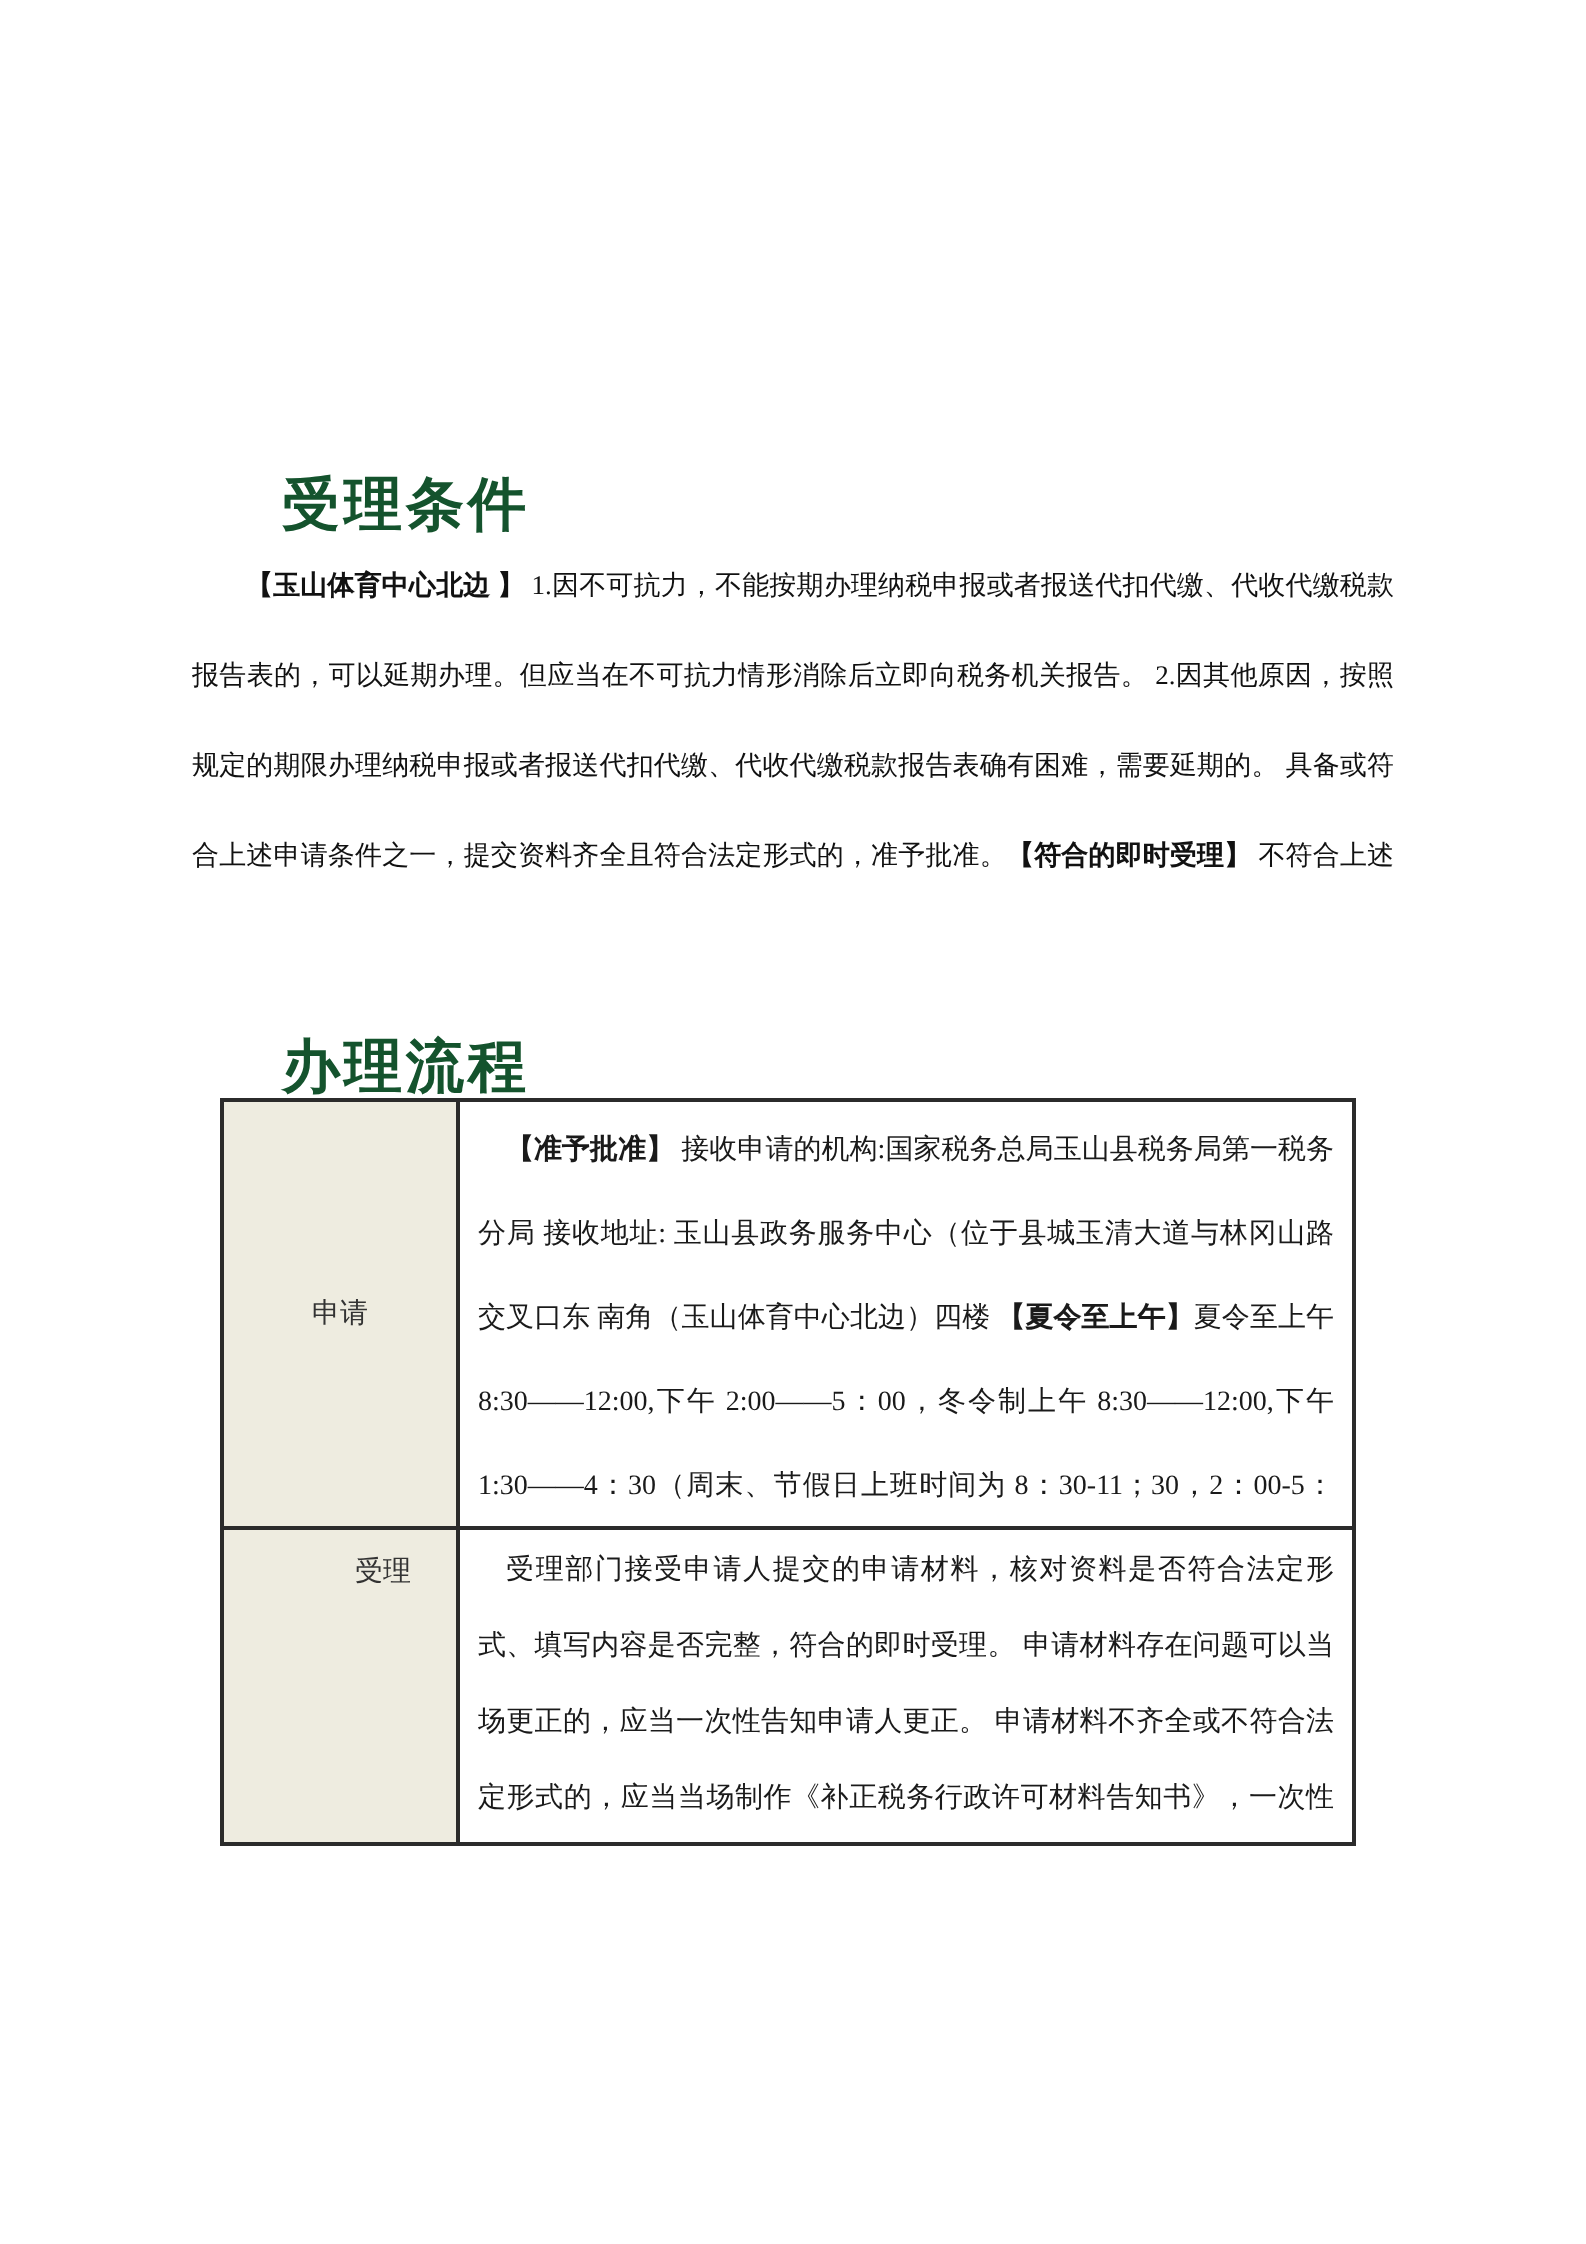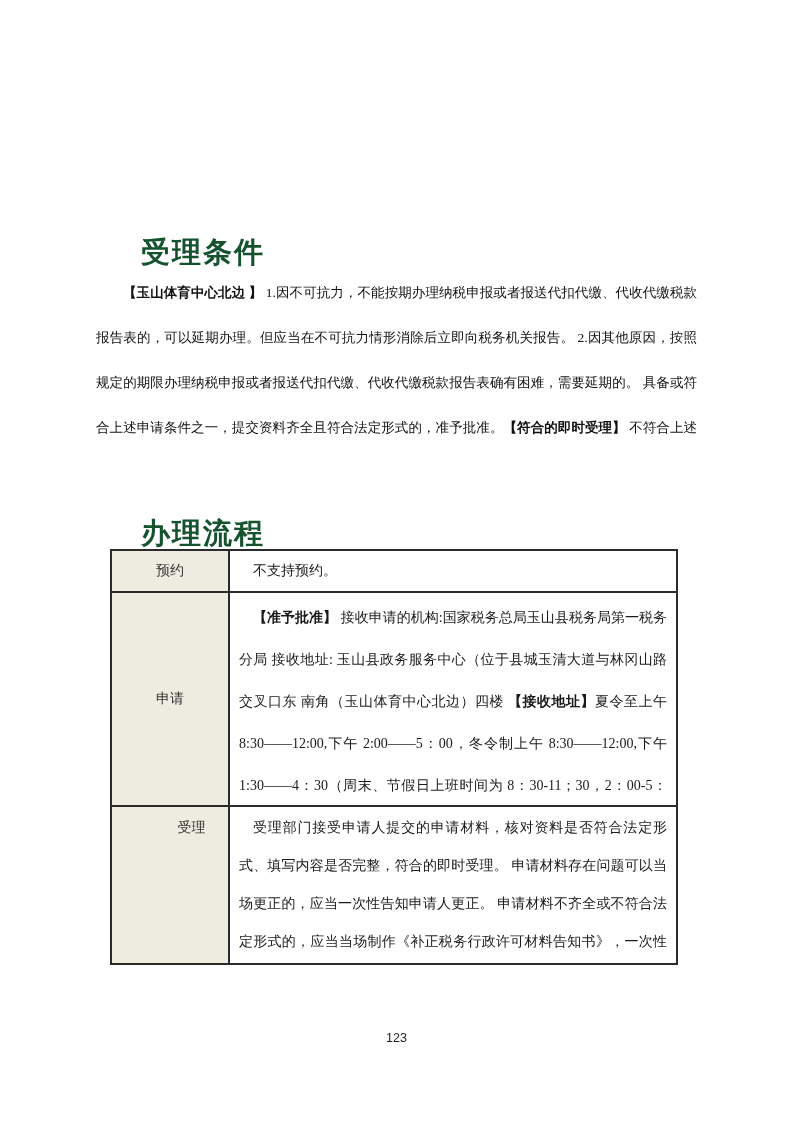--- a/index.html
+++ b/index.html
@@ -88,36 +88,29 @@
   <p class="para"><span class="seg-bold">【玉山体育中心北边 】</span><span> 1.因不可抗力，不能按期办理纳税申报或者报送代扣代缴、代收代缴税款报告表的，可以延期办理。但应当在不可抗力情形消除后立即向税务机关报告。 2.因其他原因，按照规定的期限办理纳税申报或者报送代扣代缴、代收代缴税款报告表确有困难，需要延期的。 具备或符合上述申请条件之一，提交资料齐全且符合法定形式的，准予批准。</span><span class="seg-bold">【符合的即时受理】</span><span> 不符合上述批准条件的，不予受理</span></p>
 
   <h1 class="heading heading-2">办理流程</h1>
 
   <table class="process-table">
     <colgroup>
         <col class="c1">
         <col class="c2">
       </colgroup>
     <tbody>
-      <tr class="row-1">
-        <td class="label-cell">预约</td>
-        <td class="content-cell">
-          <div class="cell-text"><span>不支持预约。</span></div>
-        </td>
-      </tr>
       <tr class="row-2">
         <td class="label-cell">申请</td>
         <td class="content-cell">
-          <div class="cell-text"><span class="seg-bold">【准予批准】</span><span> 接收申请的机构:国家税务总局玉山县税务局第一税务分局 接收地址: 玉山县政务服务中心（位于县城玉清大道与林冈山路交叉口东 南角（玉山体育中心北边）四楼 </span><span class="seg-bold">【接收地址】</span><span>夏令至上午 8:30——12:00,下午 2:00——5：00，冬令制上午 8:30——12:00,下午 1:30——4：30（周末、节假日上班时间为 8：30-11；30，2：00-5：00）</span></div>
+          <div class="cell-text"><span class="seg-bold">【准予批准】</span><span> 接收申请的机构:国家税务总局玉山县税务局第一税务分局 接收地址: 玉山县政务服务中心（位于县城玉清大道与林冈山路交叉口东 南角（玉山体育中心北边）四楼 </span><span class="seg-bold">【夏令至上午】</span><span>夏令至上午 8:30——12:00,下午 2:00——5：00，冬令制上午 8:30——12:00,下午 1:30——4：30（周末、节假日上班时间为 8：30-11；30，2：00-5：00）</span></div>
         </td>
       </tr>
       <tr class="row-3">
         <td class="label-cell">受理</td>
         <td class="content-cell">
           <div class="cell-text"><span>受理部门接受申请人提交的申请材料，核对资料是否符合法定形式、填写内容是否完整，符合的即时受理。 申请材料存在问题可以当场更正的，应当一次性告知申请人更正。 申请材料不齐全或不符合法定形式的，应当当场制作《补正税务行政许可材料告知书》，一次性告知申请人需要补正的材料。 申请事项依法不属于本机</span></div>
         </td>
       </tr>
     </tbody>
   </table>
 
-  <div class="page-number">123</div>
 
 </div>
 
 </body></html>

